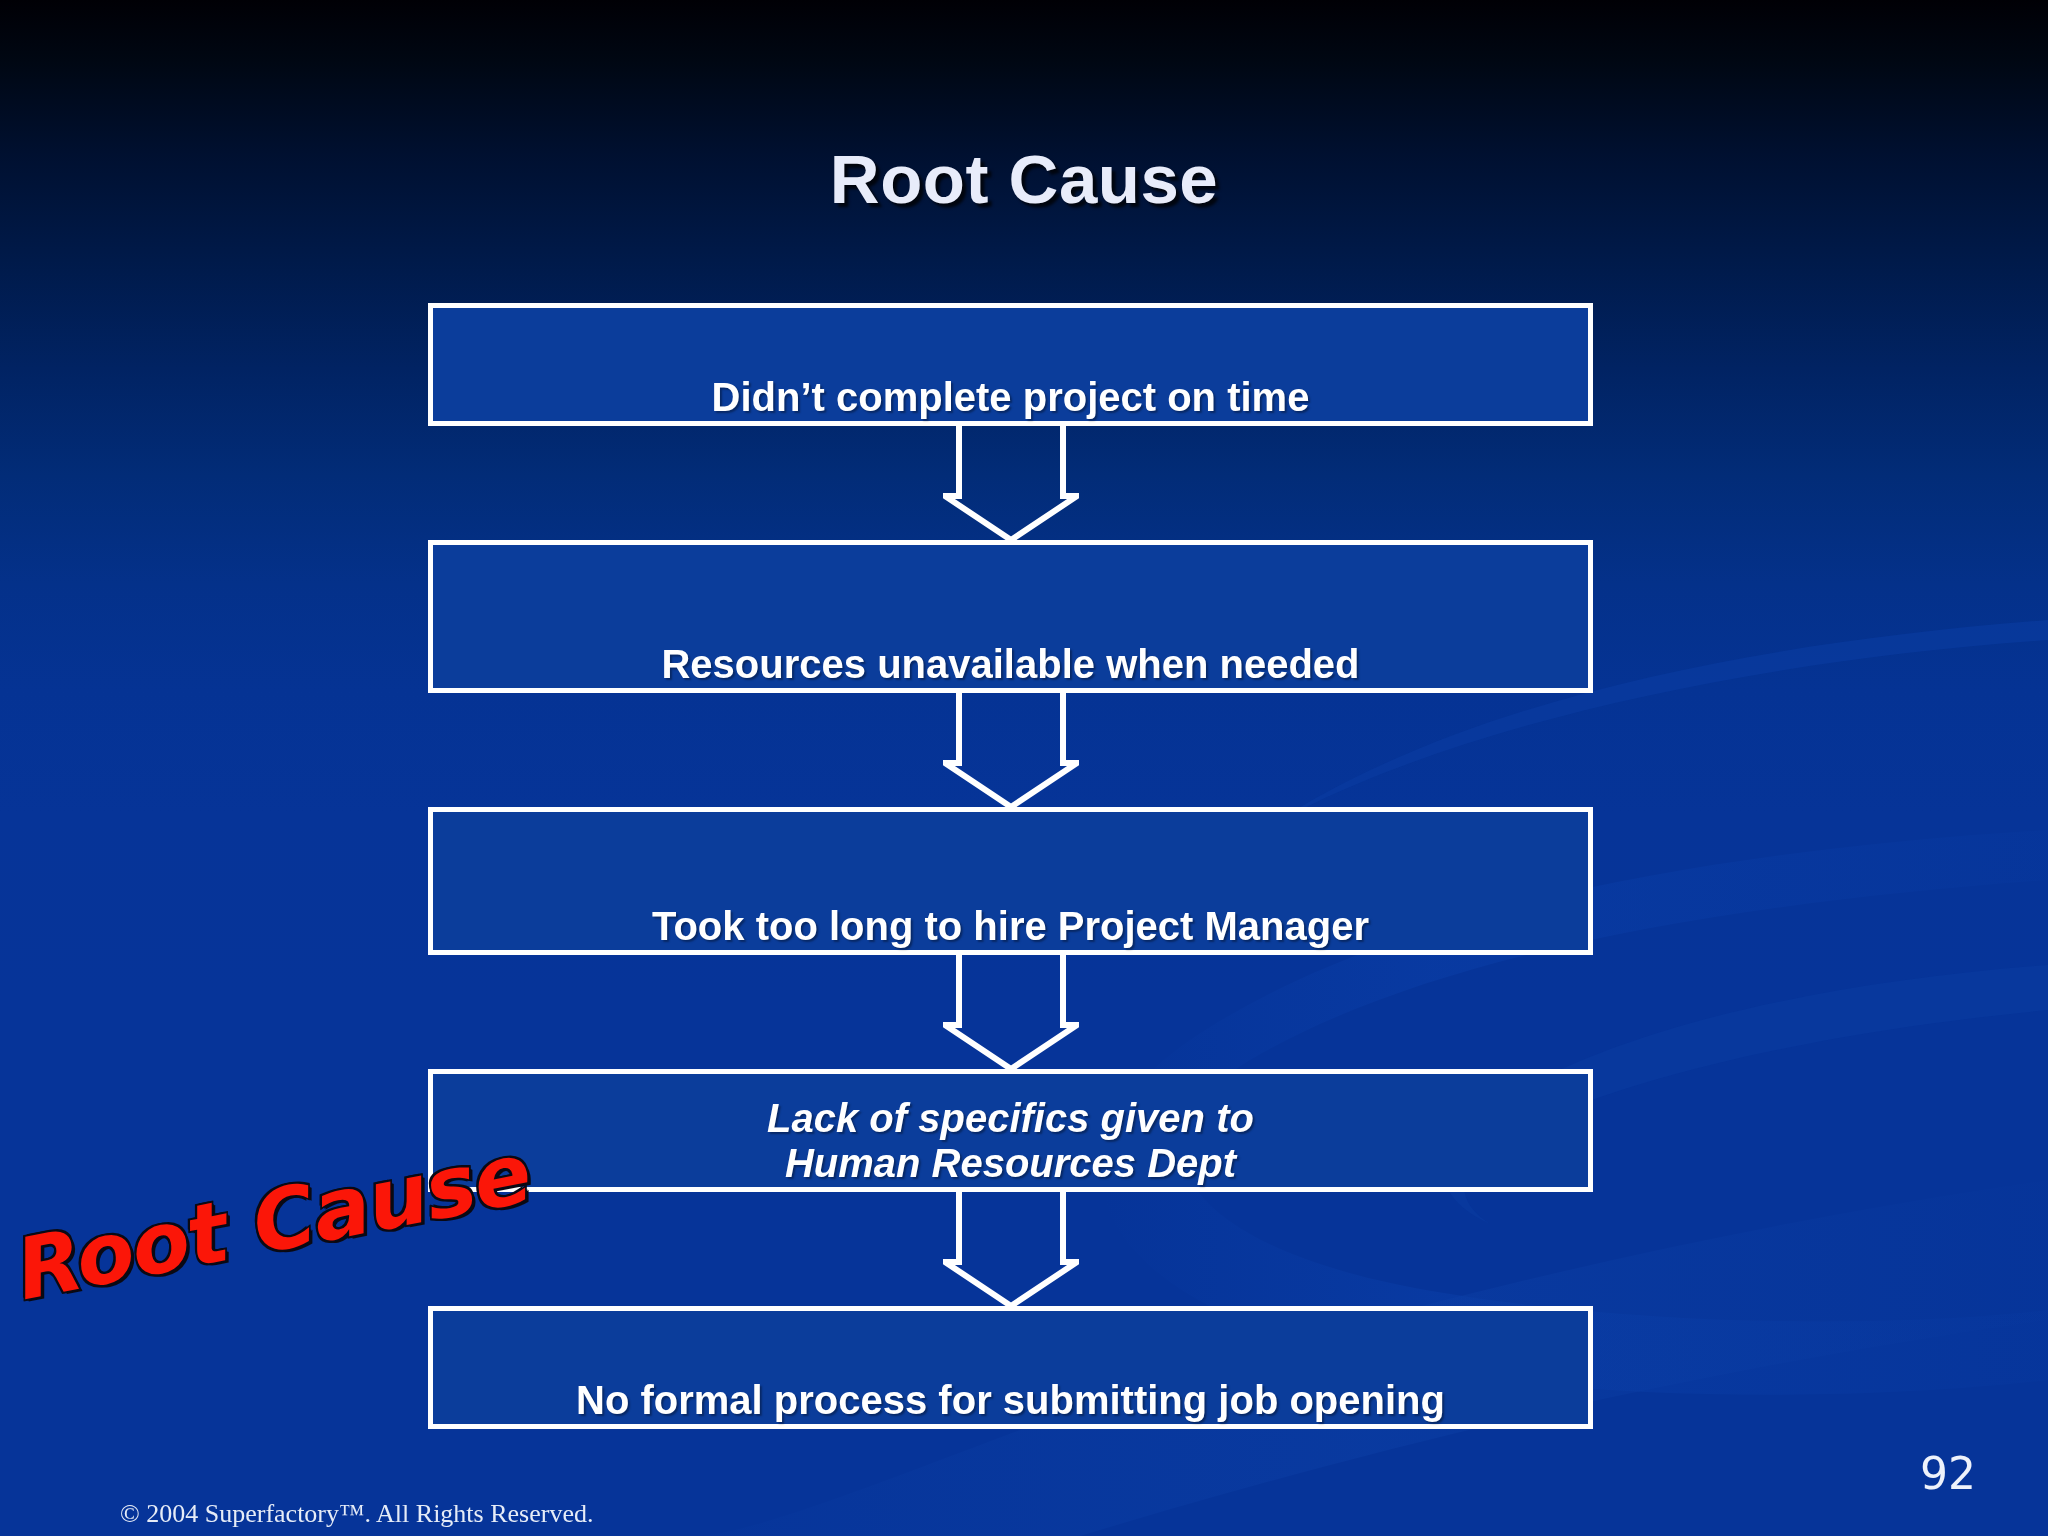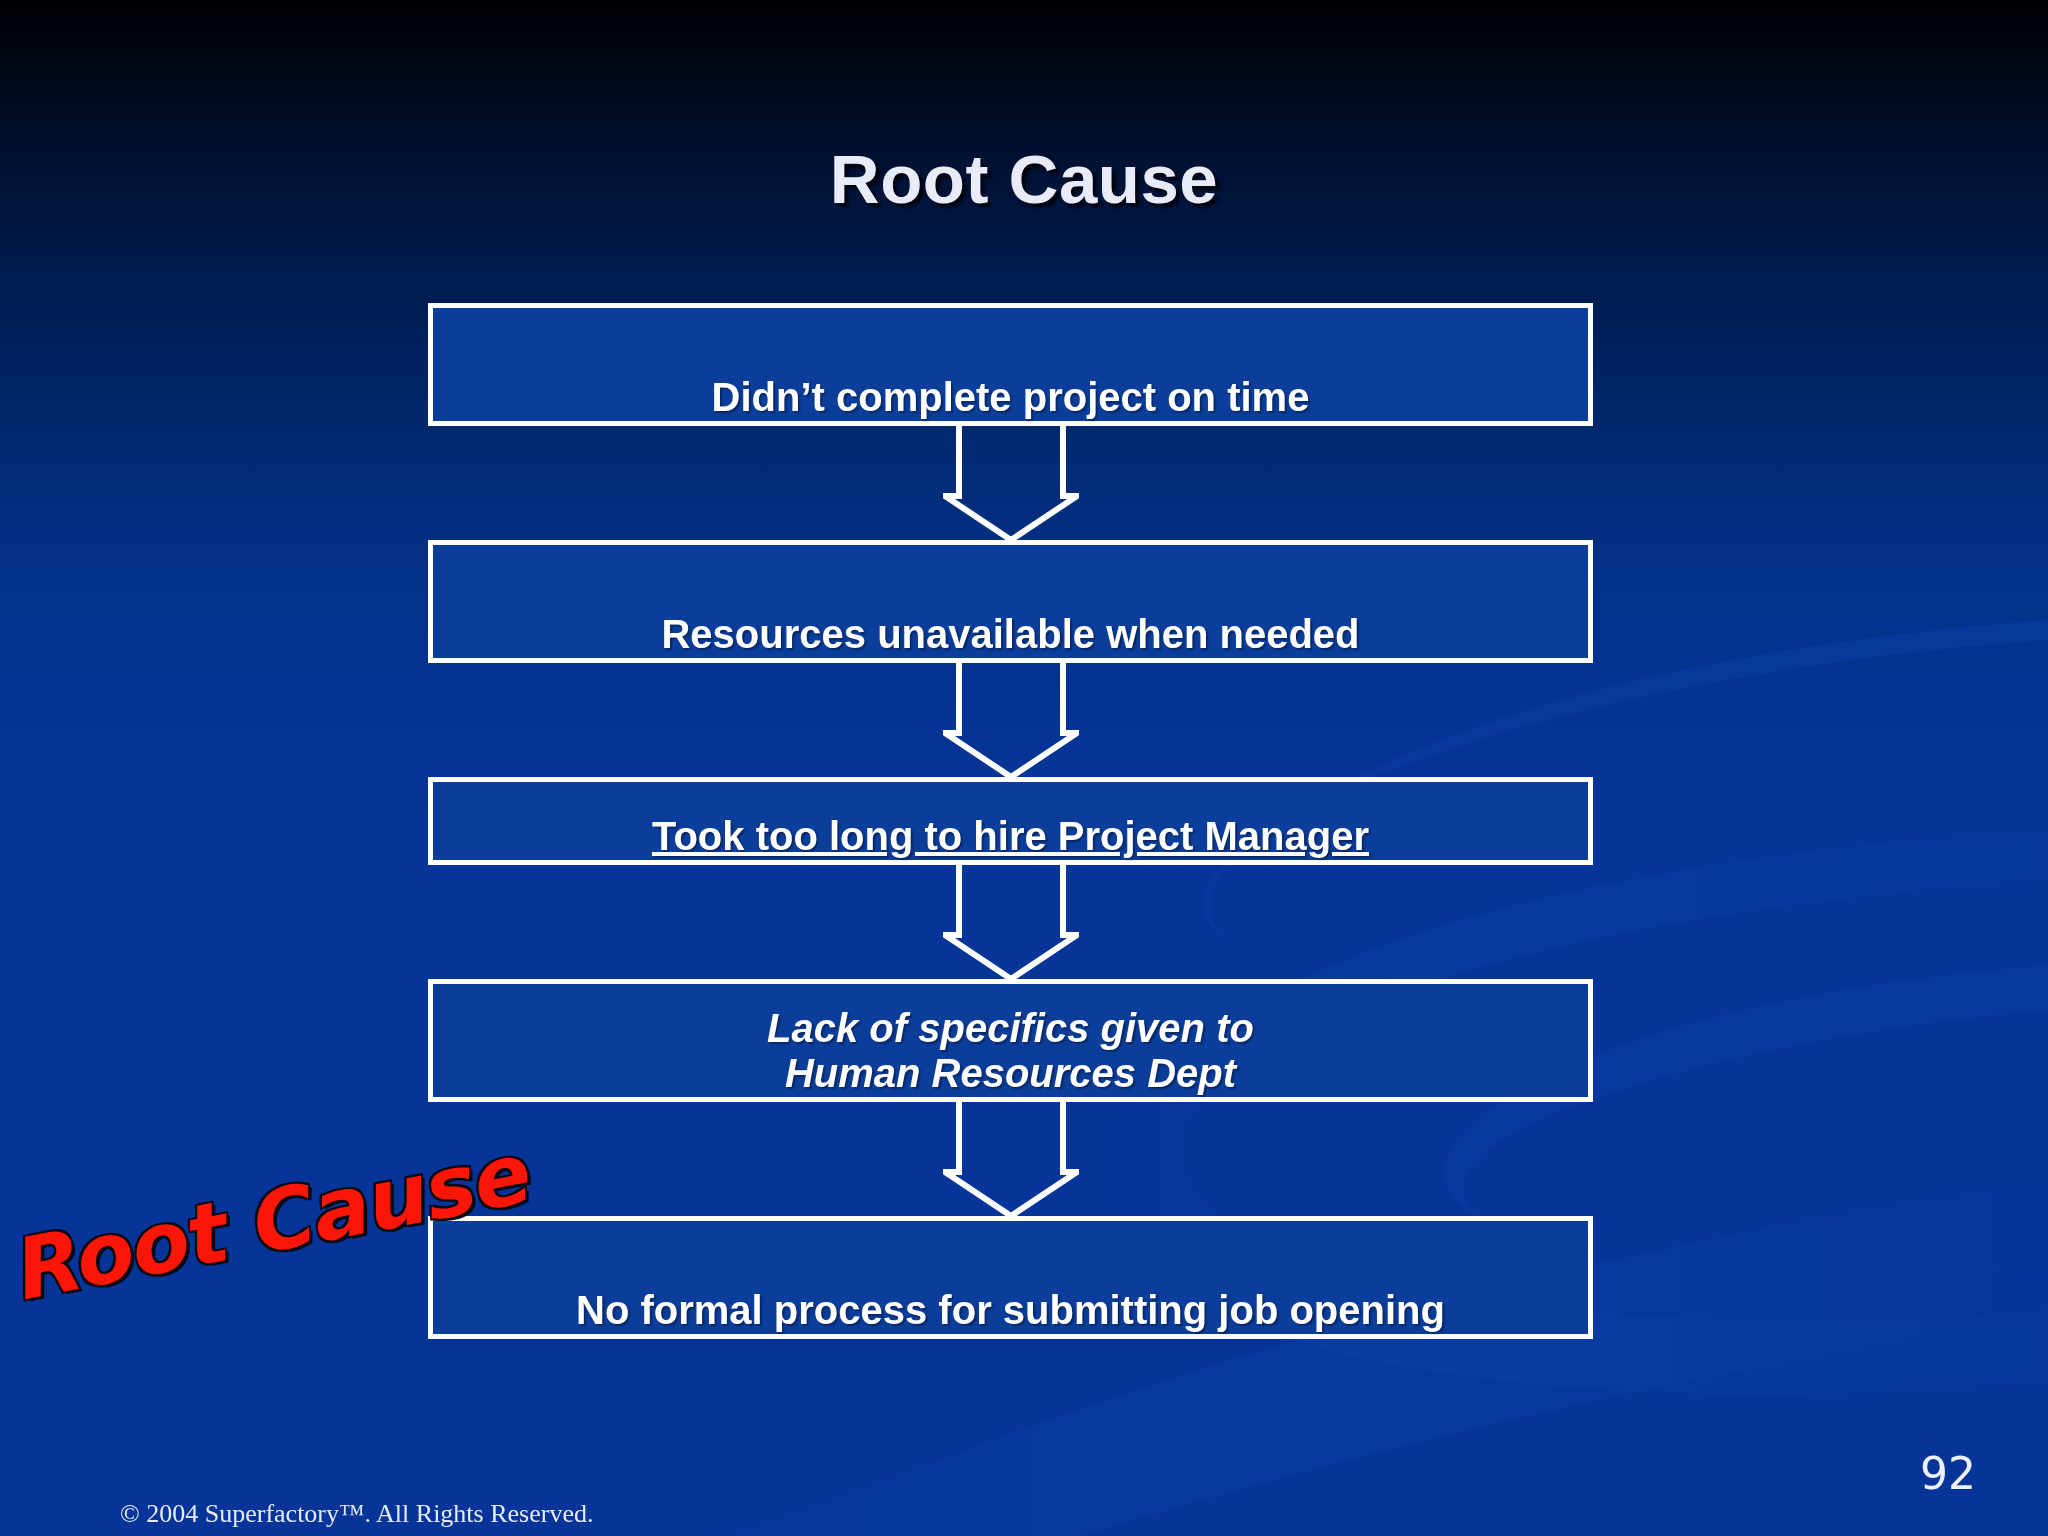--- a/index.html
+++ b/index.html
@@ -70,22 +70,22 @@
     font-weight: bold;
     font-size: 40px;
     line-height: 1.14;
     text-align: center;
     display: flex;
     align-items: flex-end;
     justify-content: center;
     text-shadow: 2px 2px 2px rgba(0,0,0,0.35);
   }
   .h1box { height: 123px; }
-  .h2box { height: 123px; }
-  .h3box { height: 88px; text-decoration: underline; }
+  .h2box { height: 153px; }
+  .h3box { height: 148px; }
   .h4box { height: 123px; font-style: italic; }
   .h5box { height: 123px; }
   .flow-box.two-line { height: 123px; }
   .flow-box .line { display: block; }
 
   
   .connector {
     position: relative;
     height: 114px;
     width: 100%;

